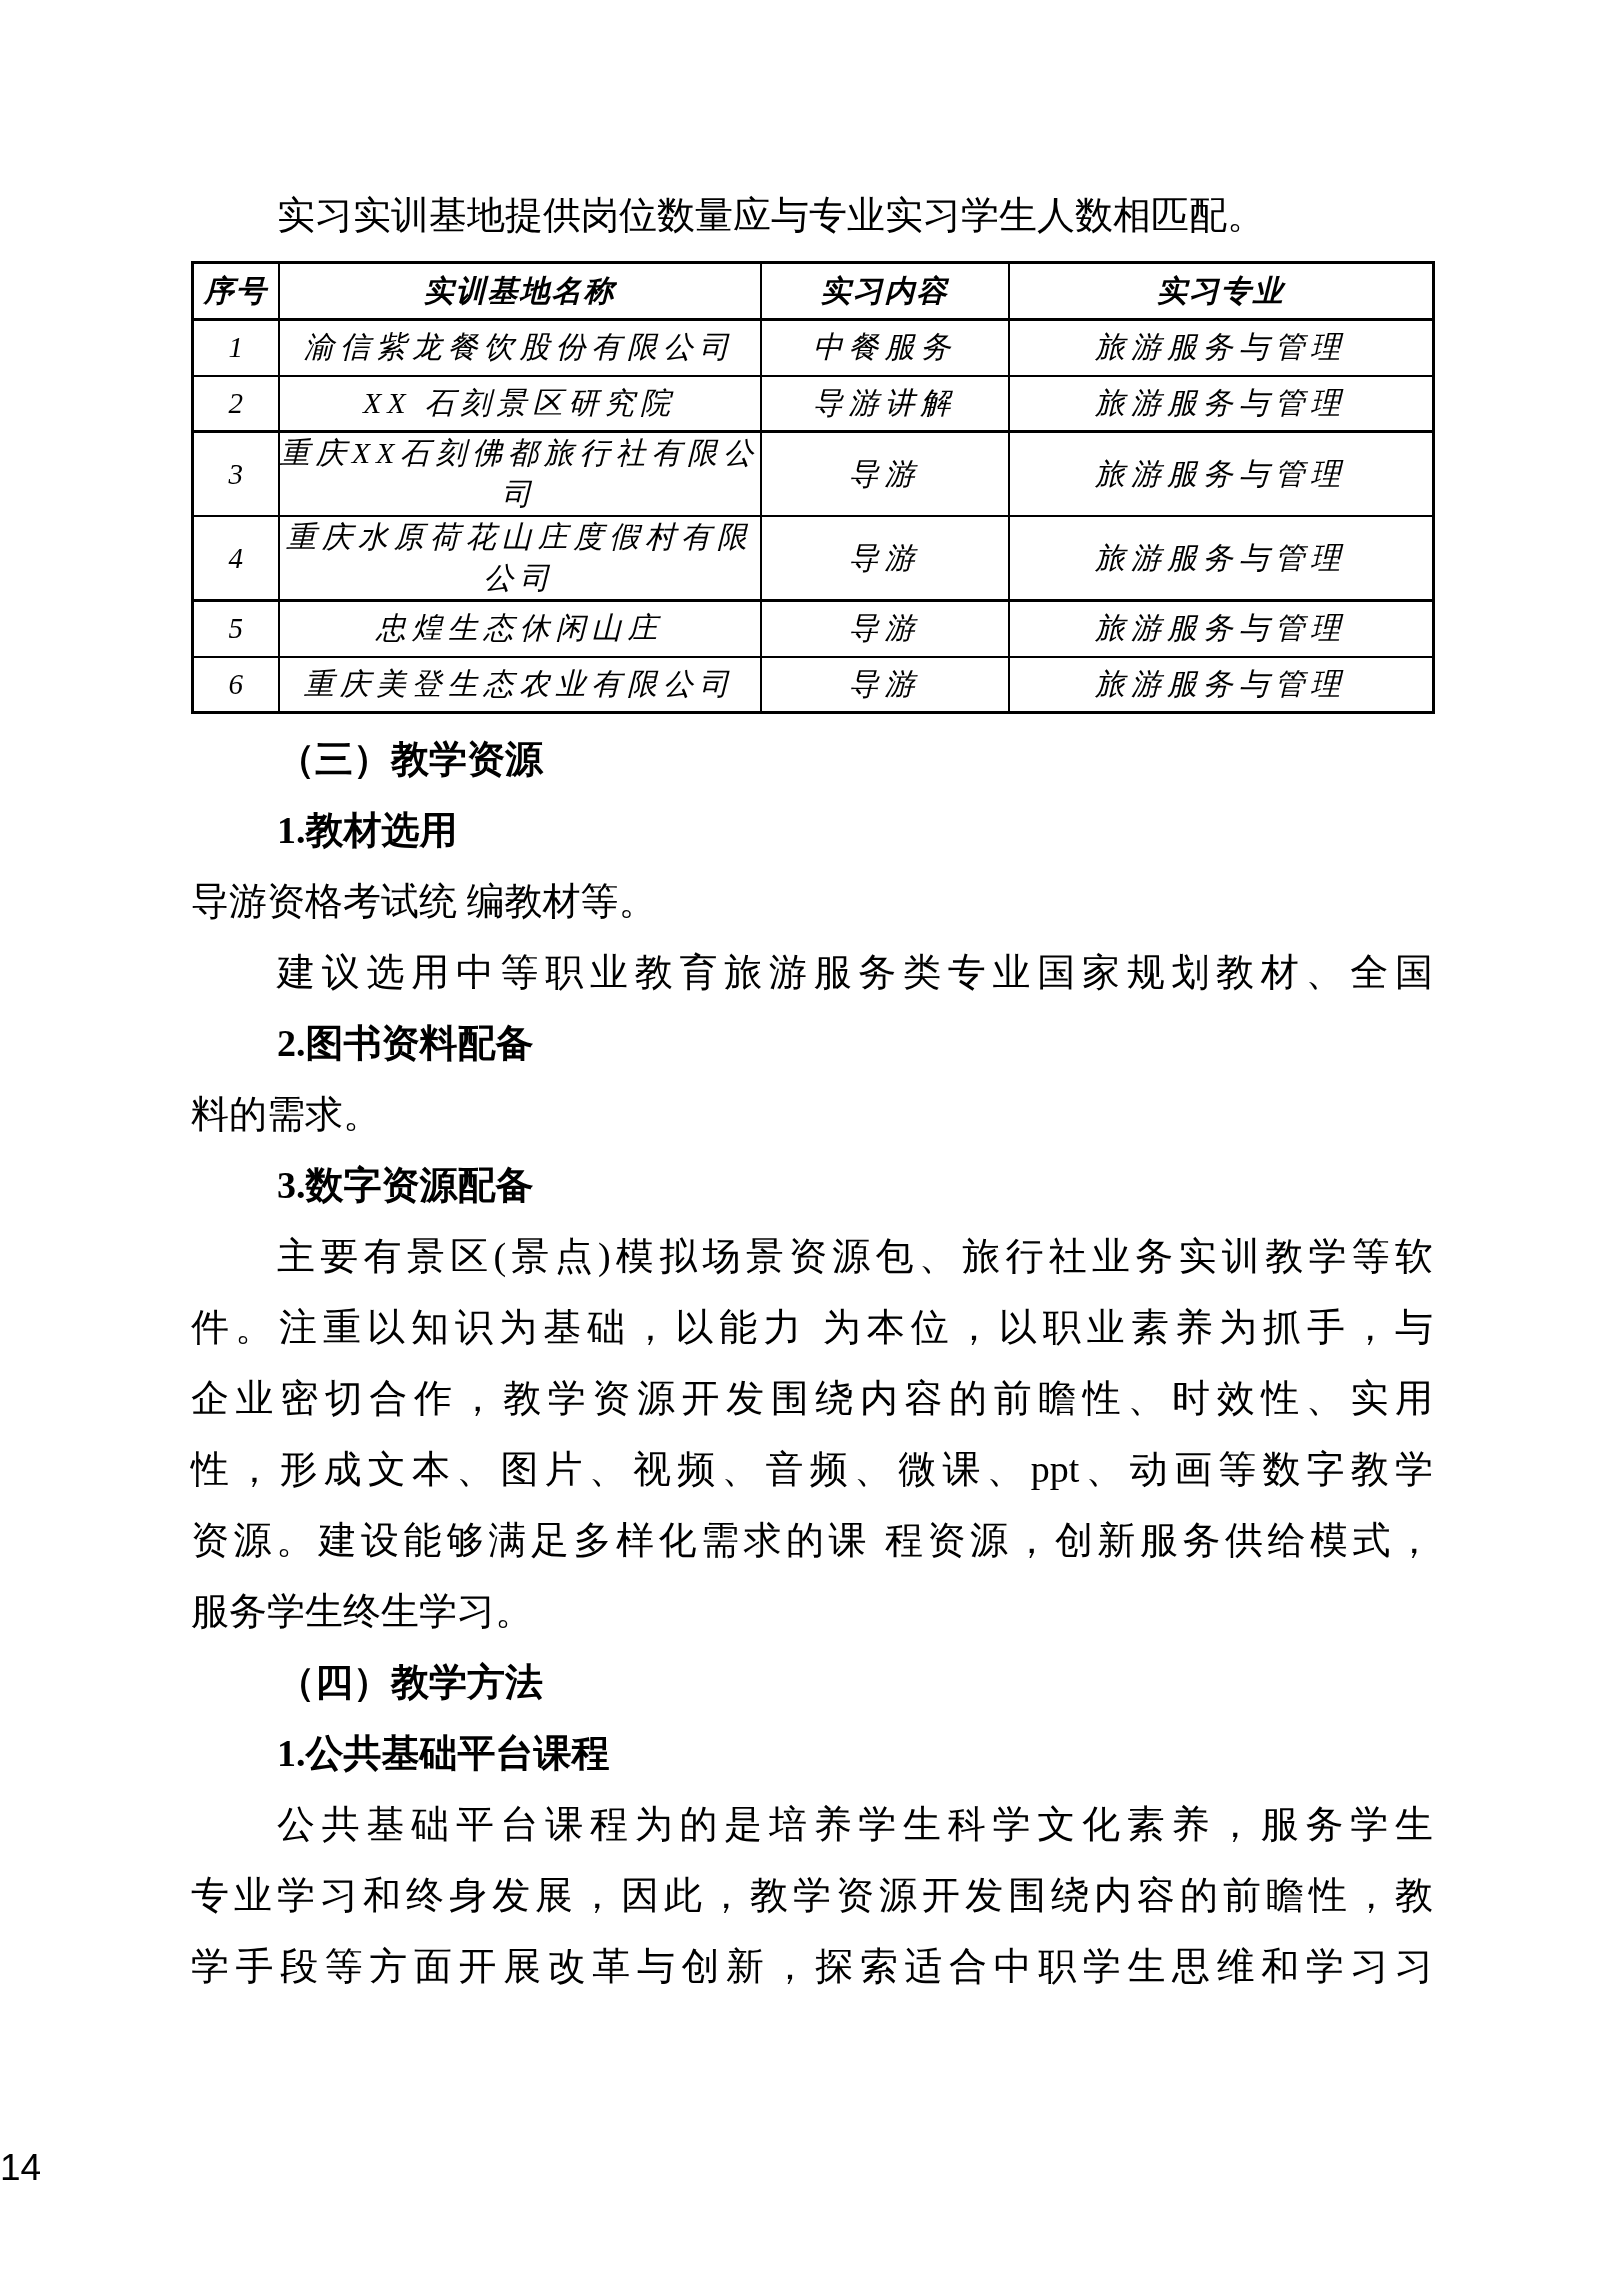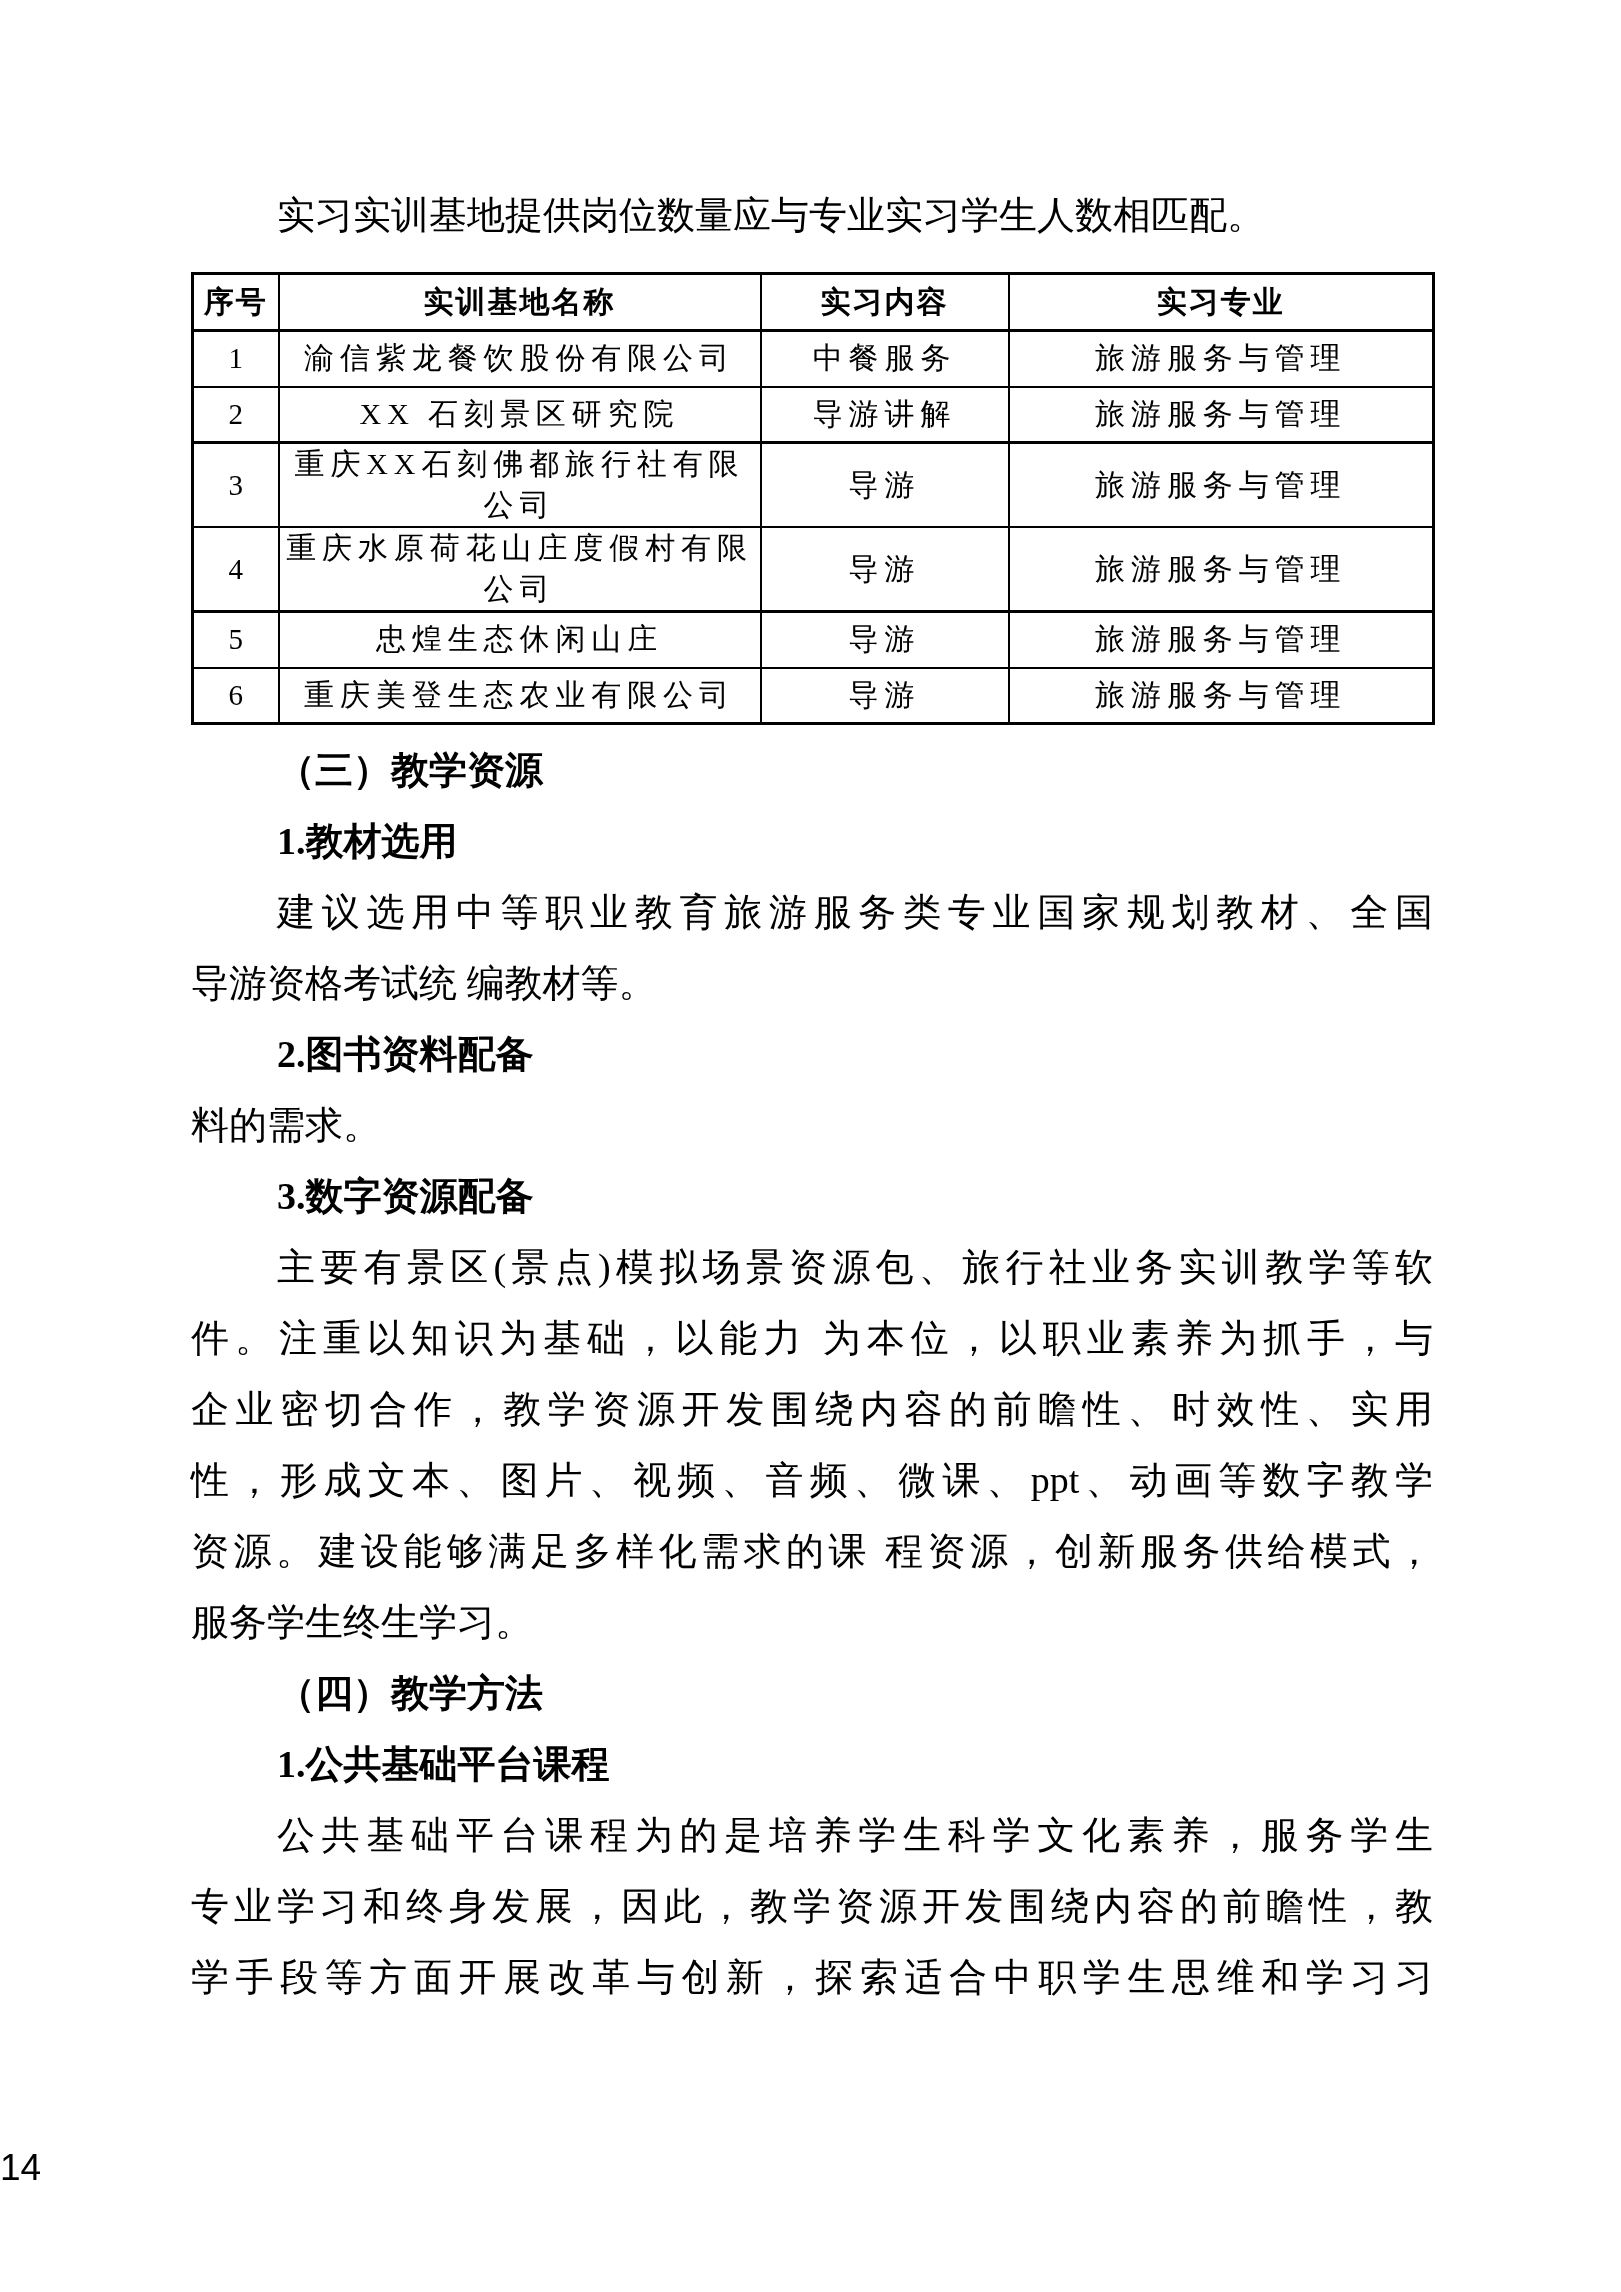--- a/index.html
+++ b/index.html
@@ -26,22 +26,23 @@
     height: 71px;
     white-space: normal;
     overflow: visible;
   }
   .indent { text-indent: 86px; }
   .jfull { text-align: justify; text-align-last: justify; }
   .heading { font-weight: bold; }
   table.base-table {
     border-collapse: collapse;
     width: 1242px;
-    margin-top: 21px;
+    margin-top: 10px;
     table-layout: fixed;
+    font-style: italic;
   }
   table.base-table th, table.base-table td {
     border: 2px solid #000000;
     text-align: center;
     vertical-align: middle;
     font-size: 30px;
     padding: 0;
     overflow: hidden;
   }
   table.base-table { border: 3.9px solid #000000; }
@@ -130,22 +131,22 @@
           <td>重庆美登生态农业有限公司</td>
           <td>导游</td>
           <td>旅游服务与管理</td>
         </tr>
       </tbody>
     </table>
 
     <div style="margin-top:9.8px;">
       <div class="line indent heading">（三）教学资源</div>
       <div class="line indent heading">1.教材选用</div>
+      <div class="line">导游资格考试统 编教材等。</div>
       <div class="line indent jfull">建议选用中等职业教育旅游服务类专业国家规划教材、全国</div>
-      <div class="line">导游资格考试统 编教材等。</div>
 
       <div class="line indent heading">2.图书资料配备</div>
       <div class="line">料的需求。</div>
 
       <div class="line indent heading">3.数字资源配备</div>
       <div class="line indent jfull">主要有景区(景点)模拟场景资源包、旅行社业务实训教学等软</div>
       <div class="line jfull">件。注重以知识为基础，以能力 为本位，以职业素养为抓手，与</div>
       <div class="line jfull">企业密切合作，教学资源开发围绕内容的前瞻性、时效性、实用</div>
       <div class="line jfull">性，形成文本、图片、视频、音频、微课、ppt、动画等数字教学</div>
       <div class="line jfull">资源。建设能够满足多样化需求的课 程资源，创新服务供给模式，</div>

